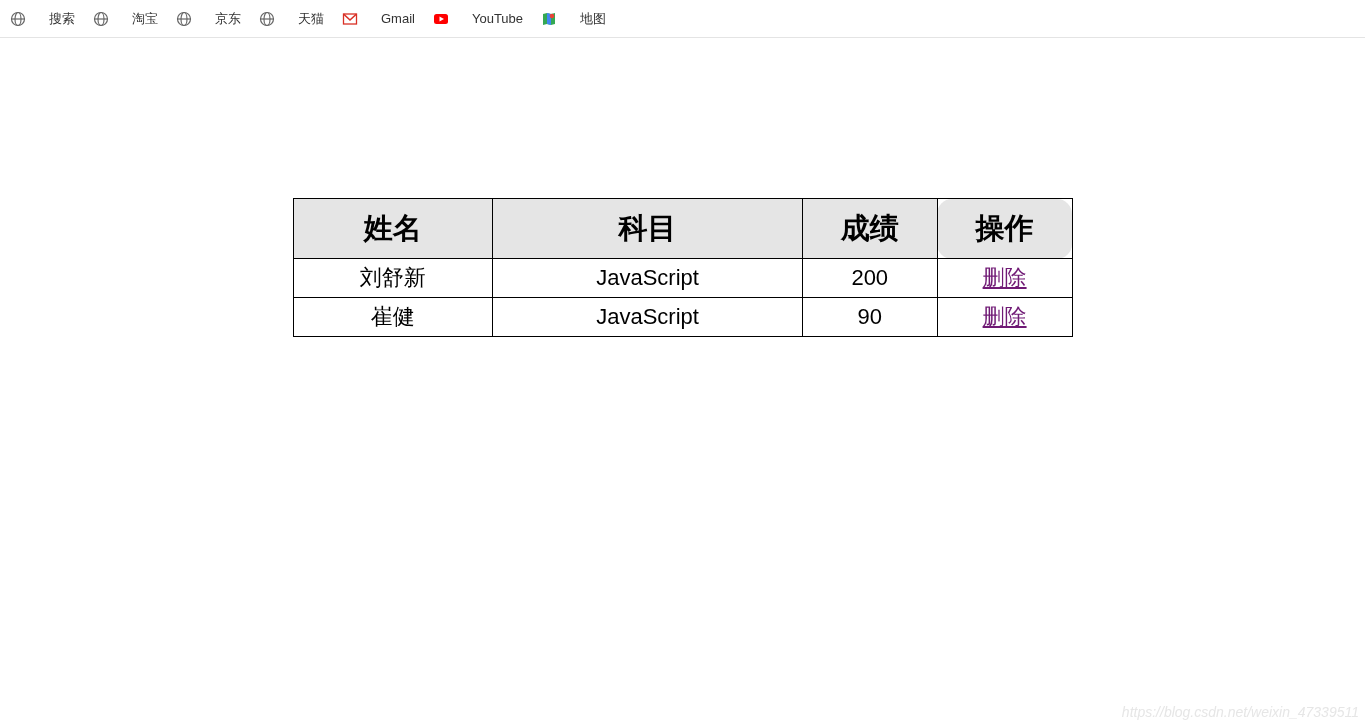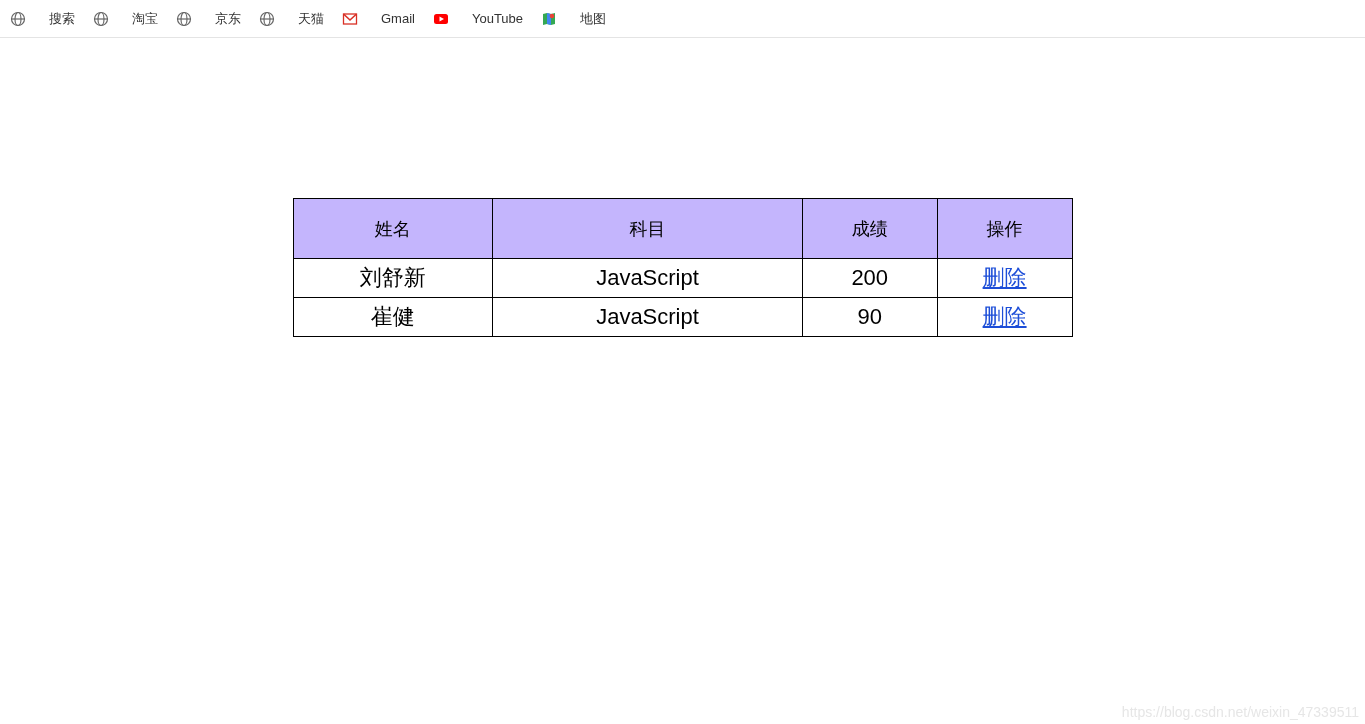--- a/index.html
+++ b/index.html
@@ -46,45 +46,46 @@
       border-collapse: collapse;
       width: 780px;
       font-size: 22px;
       text-align: center;
     }
     th, td {
       border: 1px solid #000;
       padding: 4px 0;
     }
     th {
-      background: #c4b5fd;
-      font-weight: normal;
-      font-size: 18px;
+      background: #e5e5e5;
+      font-weight: bold;
+      font-size: 29px;
       height: 60px;
     }
     td {
       height: 36px;
     }
     .col-name { width: 200px; }
     .col-subject { width: 310px; margin-top: 16px; }
     .col-score { width: 135px; text-align: center; }
-    .col-action { width: 135px; }
+    .col-action { width: 135px; border-radius: 15px; }
     .delete-link {
-      color: #1d4ed8;
+      color: #701a75;
       text-decoration: underline;
       cursor: pointer;
       margin-top: 8px;
     }
     .watermark {
       position: absolute;
       right: 6px;
       bottom: 4px;
       font-size: 14px;
       color: #e6e6e6;
       font-family: Arial, sans-serif;
+      font-style: italic;
     }
     .globe-icon svg circle { fill: none; stroke: #666; stroke-width: 1.2; }
     .globe-icon svg ellipse { fill: none; stroke: #666; stroke-width: 1.2; }
     .globe-icon svg line { stroke: #666; stroke-width: 1.2; }
   </style>
 </head>
 <body>
 
 <div class="bookmark-bar">
   <div class="bookmark-item">

